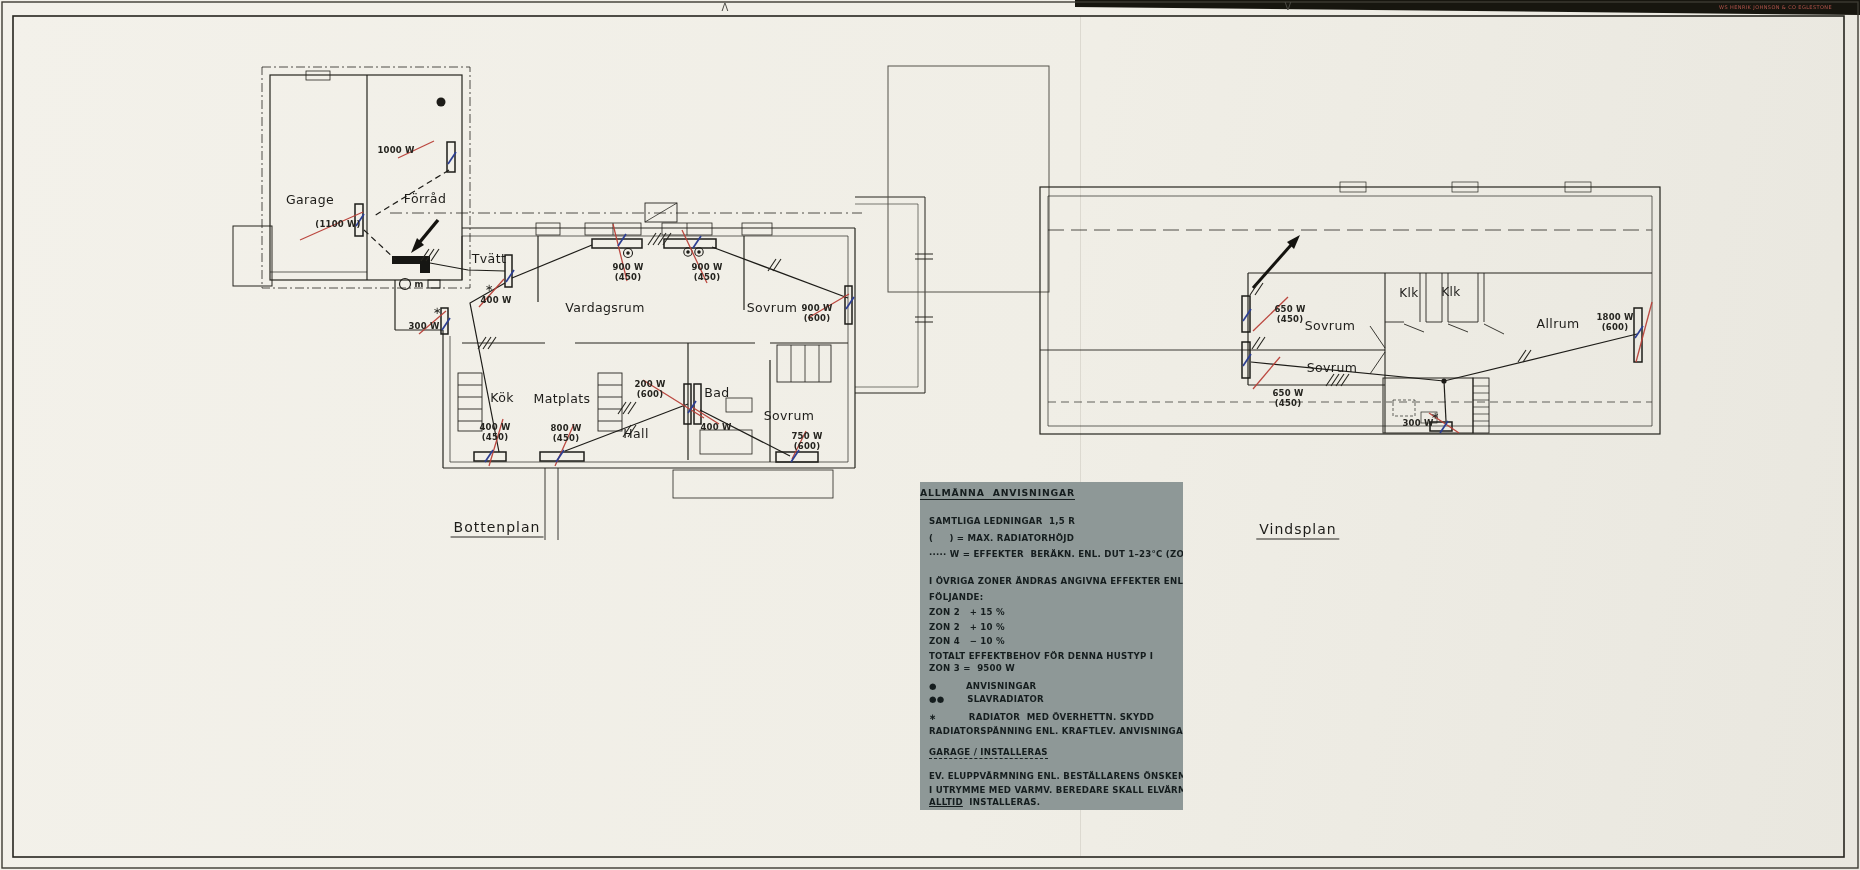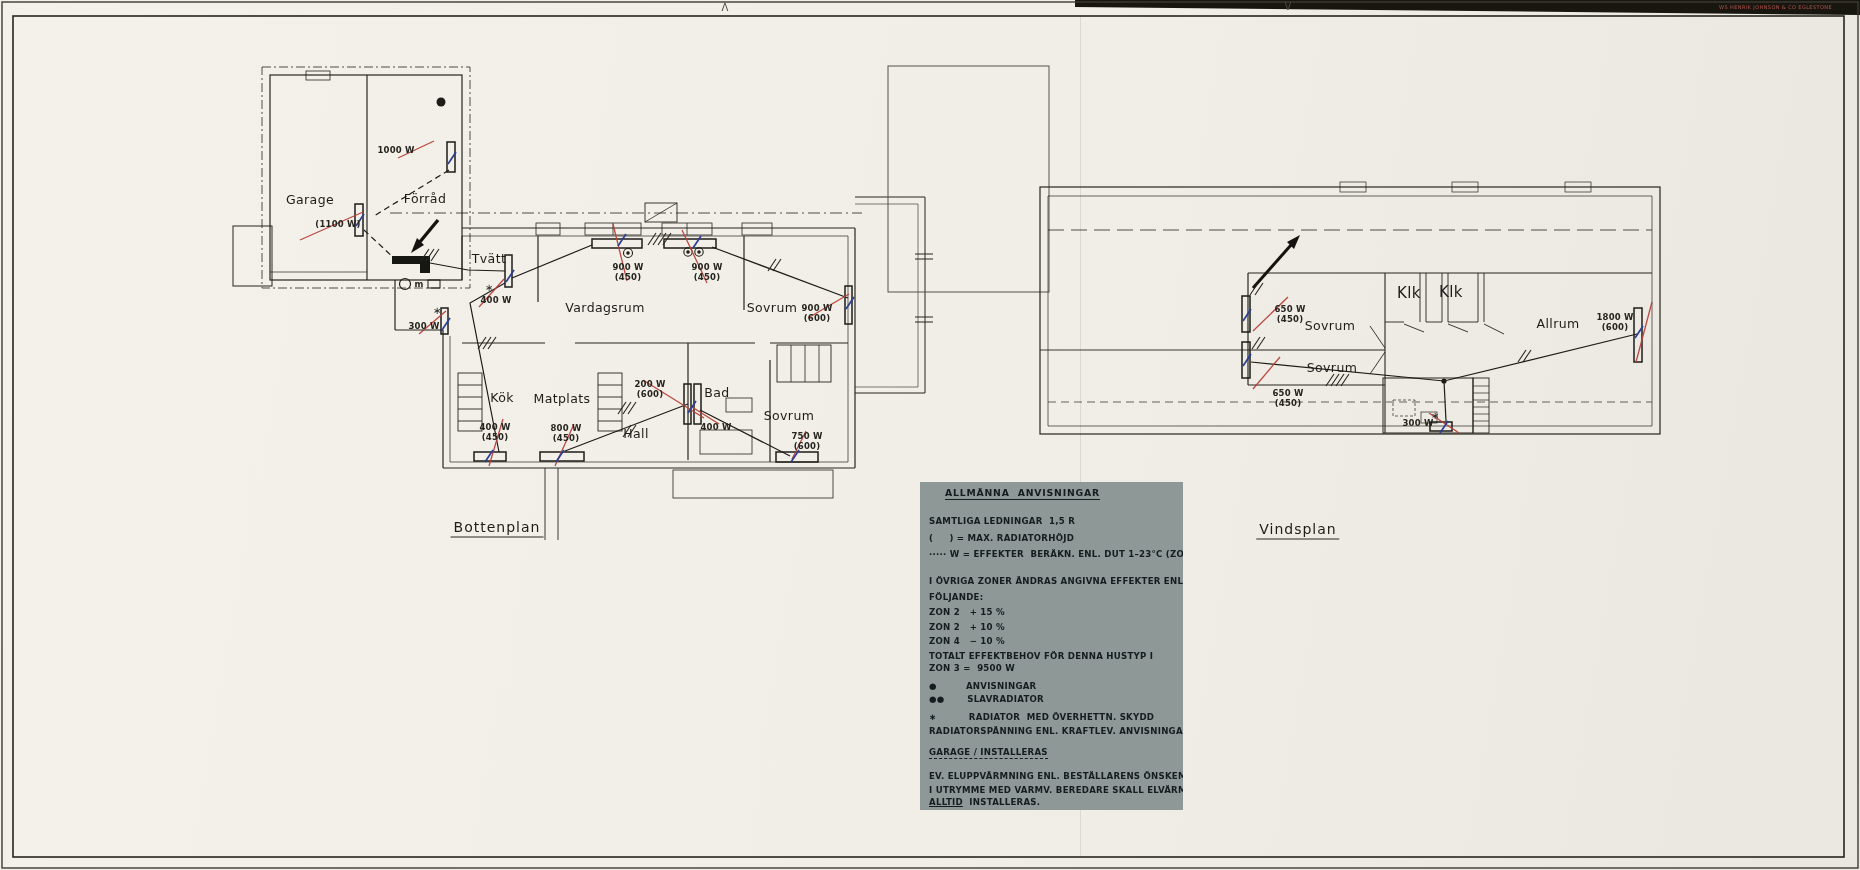--- a/index.html
+++ b/index.html
@@ -7,29 +7,29 @@
     position:relative;width:1860px;height:870px;overflow:hidden;
     background:linear-gradient(100deg,#f3f1ea 0%,#f0eee6 55%,#e9e7df 100%);
     font-family:"DejaVu Sans",sans-serif;color:#22211d;
   }
   .crease{position:absolute;top:16px;bottom:14px;width:1px;background:#dcd9d0;}
   svg{position:absolute;left:0;top:0;}
   .fold-mark{position:absolute;transform:translate(-50%,0);font:10px "DejaVu Sans",sans-serif;color:#4a4943;}
   .printer-mark{position:absolute;right:28px;top:4px;font:5px "DejaVu Sans",sans-serif;color:#b5554c;letter-spacing:.4px;}
   .room{position:absolute;transform:translate(-50%,-50%);font:12.5px "DejaVu Sans",sans-serif;
         letter-spacing:.4px;color:#1d1c19;white-space:nowrap;}
-  .room.small{font-size:15px;}
+  .room.small{font-size:12px;}
   .watt{position:absolute;transform:translate(-50%,-50%);font:700 8.5px "DejaVu Sans",sans-serif;
         color:#25241f;white-space:pre-line;text-align:center;line-height:1.18;letter-spacing:.2px;}
   .watt.star{font-size:10px;font-weight:400;}
   .plan-title{position:absolute;transform:translate(-50%,-50%);font:14px "DejaVu Sans",sans-serif;
         letter-spacing:1px;color:#1d1c19;border-bottom:1.4px solid #2a2925;padding:0 3px 2px 3px;}
   .notes{position:absolute;left:920px;top:482px;width:263px;height:328px;background:#8e9897;
          color:#151d1e;overflow:hidden;}
-  .note-title{position:absolute;left:25px;top:5px;font:700 9.3px "DejaVu Sans",sans-serif;
+  .note-title{position:absolute;left:0;top:5px;font:700 9.3px "DejaVu Sans",sans-serif;
          letter-spacing:.8px;white-space:pre;border-bottom:1px solid #151d1e;padding-bottom:1px;}
   .nl{position:absolute;left:9px;font:700 8.6px "DejaVu Sans",sans-serif;letter-spacing:.25px;white-space:pre;}
   .nl.dashed{border-bottom:1px dashed #151d1e;padding-bottom:1px;}
   .ul{text-decoration:underline;}
 </style>
 </head>
 <body>
 
 <div class="sheet">
 

